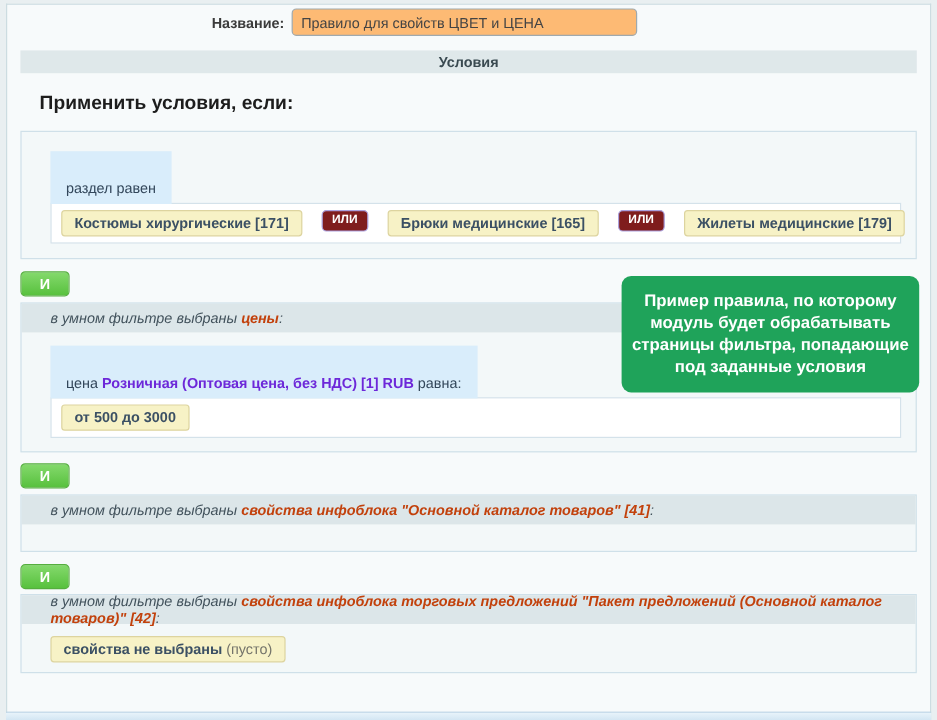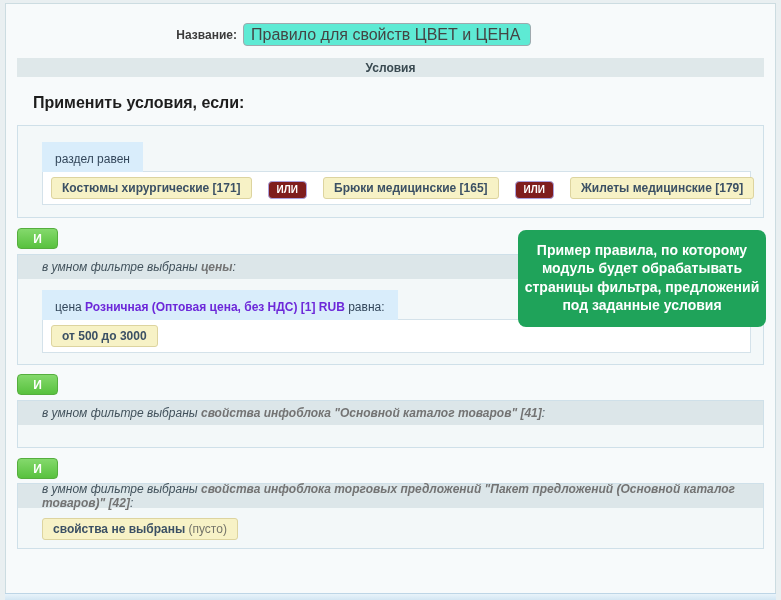--- a/index.html
+++ b/index.html
@@ -7,64 +7,64 @@
   .page {
     position:relative; width:781px; height:600px;
     background:#e9eff1; overflow:hidden;
   }
   .container {
     position:absolute; left:5px; top:3px; width:771px; height:597px;
     background:#f7fafb;
     border:1px solid #ccdce1; border-bottom:none;
   }
   
-  .name-row { margin-top:19px; display:flex; align-items:center; }
+  .name-row { margin-top:3px; display:flex; align-items:center; }
   .name-label {
     width:237px; text-align:right; font-size:12px; font-weight:bold;
     color:#3b3b3b; padding-right:6px;
   }
   .name-input {
     width:288px; height:23px; border:1px solid #9fa9ae; border-radius:4px;
-    padding:2px 7px; font-size:16px; color:#444;
+    padding:2px 7px; font-size:12px; color:#444;
     font-family:"Liberation Sans","DejaVu Sans",sans-serif;
-    background:#5eead4;
+    background:#fdba74;
   }
   
   .cond-bar {
     margin:12px 11px 0 11px; height:19px; background:#dfe8ea;
     display:flex; align-items:center; justify-content:center;
     font-size:12px; font-weight:bold; color:#3a4a51;
   }
   .apply-heading {
     margin:17px 0 0 27px; font-size:16px; font-weight:bold; color:#1d1d1d;
   }
   
   .grp {
     margin:13px 11px 0 11px; background:#f3f8f9;
     border:1px solid #cfe0e9;
   }
   .grp-header {
     height:24px; background:#dce6e9; display:flex; align-items:center;
     padding-left:24px; font-size:12px; font-style:italic; color:#42525c;
   }
-  .grp-header b { color:#737373; }
+  .grp-header b { color:#c2410c; }
   .grp-body { padding:11px 12px 11px 24px; }
   .grp-body-g1 { padding:16px 12px 12px 24px; }
   .tab {
-    display:inline-block; background:#d9edfb; padding:10px 13px 6px 13px;
+    display:inline-block; background:#d9edfb; padding:24px 13px 6px 13px;
     font-size:12px; color:#33475b; position:relative; z-index:2;
     margin-bottom:-1px; cursor:pointer;
   }
   .tab b { color:#6d28d9; }
   .panel {
     background:#fff; border:1px solid #d4e2ea; padding:5px 8px;
     position:relative; z-index:1; min-height:31px;
     display:flex; align-items:center;
   }
-  .chips-row { display:flex; align-items:flex-end; gap:16px; }
+  .chips-row { display:flex; align-items:flex-start; gap:16px; }
   .chip {
     display:inline-block; background:#f7f2c6; border:1px solid #ddd49f;
     border-radius:3px; padding:3px 10px; font-size:12px; color:#3b5064;
     font-weight:bold; white-space:nowrap; cursor:pointer;
   }
   .chip .note { font-weight:normal; color:#74746a; }
   .or-badge {
     display:inline-block; background:#7f1d1d; border:1px solid #aba0dd;
     border-radius:4px; padding:2px 8px 3px 8px; font-size:10px;
     font-weight:bold; color:#fff; cursor:pointer;
@@ -157,16 +157,16 @@
       <div class="grp-header">
         <span><span>в умном фильтре выбраны </span><b>свойства инфоблока торговых предложений "Пакет предложений (Основной каталог товаров)" [42]</b><span>:</span></span>
       </div>
       <div class="grp4-body">
         <span class="chip"><span>свойства не выбраны</span><span class="note"> (пусто)</span></span>
       </div>
     </div>
 
   </div>
 
-  <div class="tooltip">Пример правила, по которому модуль будет обрабатывать страницы фильтра, предложений под заданные условия</div>
+  <div class="tooltip">Пример правила, по которому модуль будет обрабатывать страницы фильтра, попадающие под заданные условия</div>
 
   <div class="bottom-strip"></div>
 </div>
 
 </body></html>

